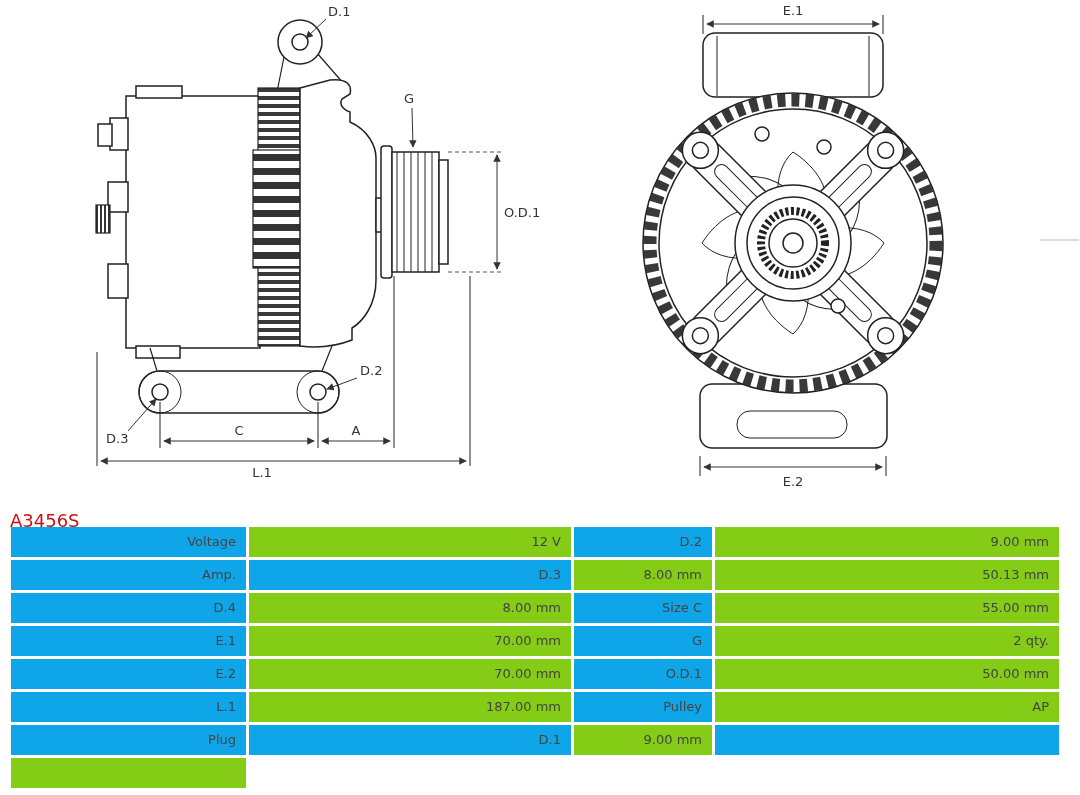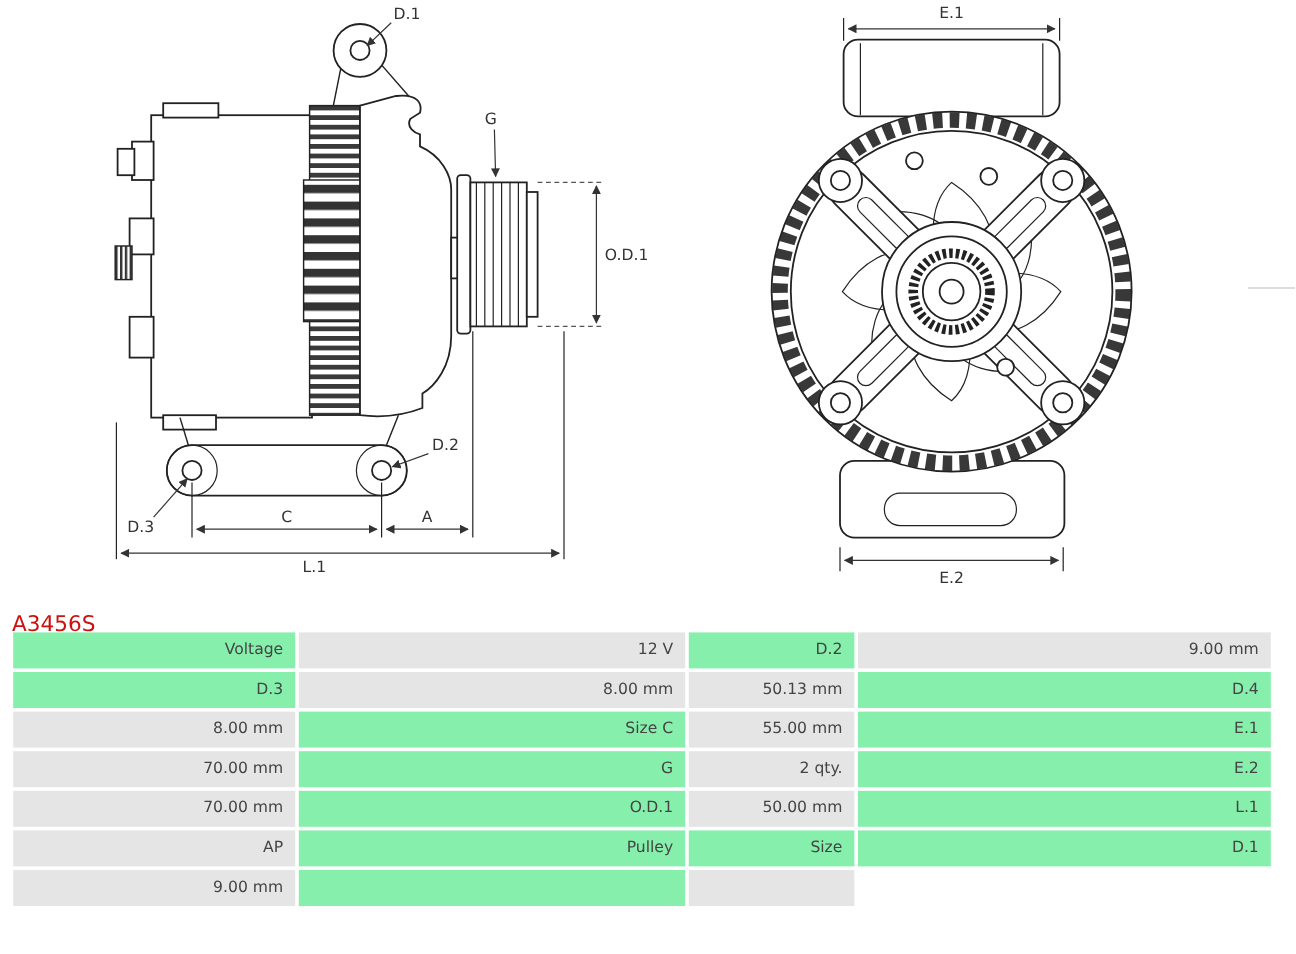--- a/index.html
+++ b/index.html
@@ -4,22 +4,22 @@
 <style>
   html,body{margin:0;padding:0;background:#fff;}
   body{font-family:"DejaVu Sans","Liberation Sans",sans-serif;color:#333;}
   .page{position:relative;width:1080px;height:795px;background:#fff;overflow:hidden;}
   .drawing-area{position:absolute;left:0;top:0;width:1080px;height:495px;}
   .part-number{position:absolute;left:10px;top:510px;font-size:18px;color:#cc1111;margin:0;font-weight:500;}
   .spec-table{position:absolute;left:11px;top:527px;width:1048px;display:grid;
     grid-template-columns:235px 322px 138px 344px;gap:3px;}
   .cell{height:30px;line-height:30px;font-size:13px;padding-right:10px;text-align:right;
     box-sizing:border-box;overflow:hidden;white-space:nowrap;color:#444;}
-  .cell.label{background:#86efac;text-align:right;}
-  .cell.value{background:#e5e5e5;}
+  .cell.label{background:#0ea5e9;text-align:right;}
+  .cell.value{background:#84cc16;}
   svg .s{fill:#fff;stroke:#222;stroke-width:1.5;}
   svg .ln{stroke:#222;stroke-width:1.2;fill:none;}
   svg .thin{stroke:#222;stroke-width:1;fill:none;}
   svg .dim{stroke:#333;stroke-width:1;fill:none;}
   svg .dash{stroke:#555;stroke-width:1;fill:none;stroke-dasharray:4 3;}
   svg .lbl{font-family:"DejaVu Sans","Liberation Sans",sans-serif;font-size:13px;fill:#333;}
 </style>
 </head>
 <body>
 
@@ -193,44 +193,46 @@
   </div>
 
   <h1 class="part-number">A3456S</h1>
 
   <div class="spec-table">
     <div class="cell label">Voltage</div>
     <div class="cell value">12 V</div>
     <div class="cell label">D.2</div>
     <div class="cell value">9.00 mm</div>
 
+    <div class="cell label">Amp.</div>
     <div class="cell label">D.3</div>
     <div class="cell value">8.00 mm</div>
 
     <div class="cell value">50.13 mm</div>
     <div class="cell label">D.4</div>
     <div class="cell value">8.00 mm</div>
 
     <div class="cell label">Size C</div>
     <div class="cell value">55.00 mm</div>
     <div class="cell label">E.1</div>
     <div class="cell value">70.00 mm</div>
 
     <div class="cell label">G</div>
     <div class="cell value">2 qty.</div>
     <div class="cell label">E.2</div>
     <div class="cell value">70.00 mm</div>
 
     <div class="cell label">O.D.1</div>
     <div class="cell value">50.00 mm</div>
     <div class="cell label">L.1</div>
-
+    <div class="cell value">187.00 mm</div>
+
+    <div class="cell label">Pulley</div>
     <div class="cell value">AP</div>
-    <div class="cell label">Pulley</div>
-    <div class="cell label">Size</div>
+    <div class="cell label">Plug</div>
 
     <div class="cell label">D.1</div>
     <div class="cell value">9.00 mm</div>
     <div class="cell label"></div>
     <div class="cell value"></div>
   </div>
 
 </div>
 
 </body></html>

